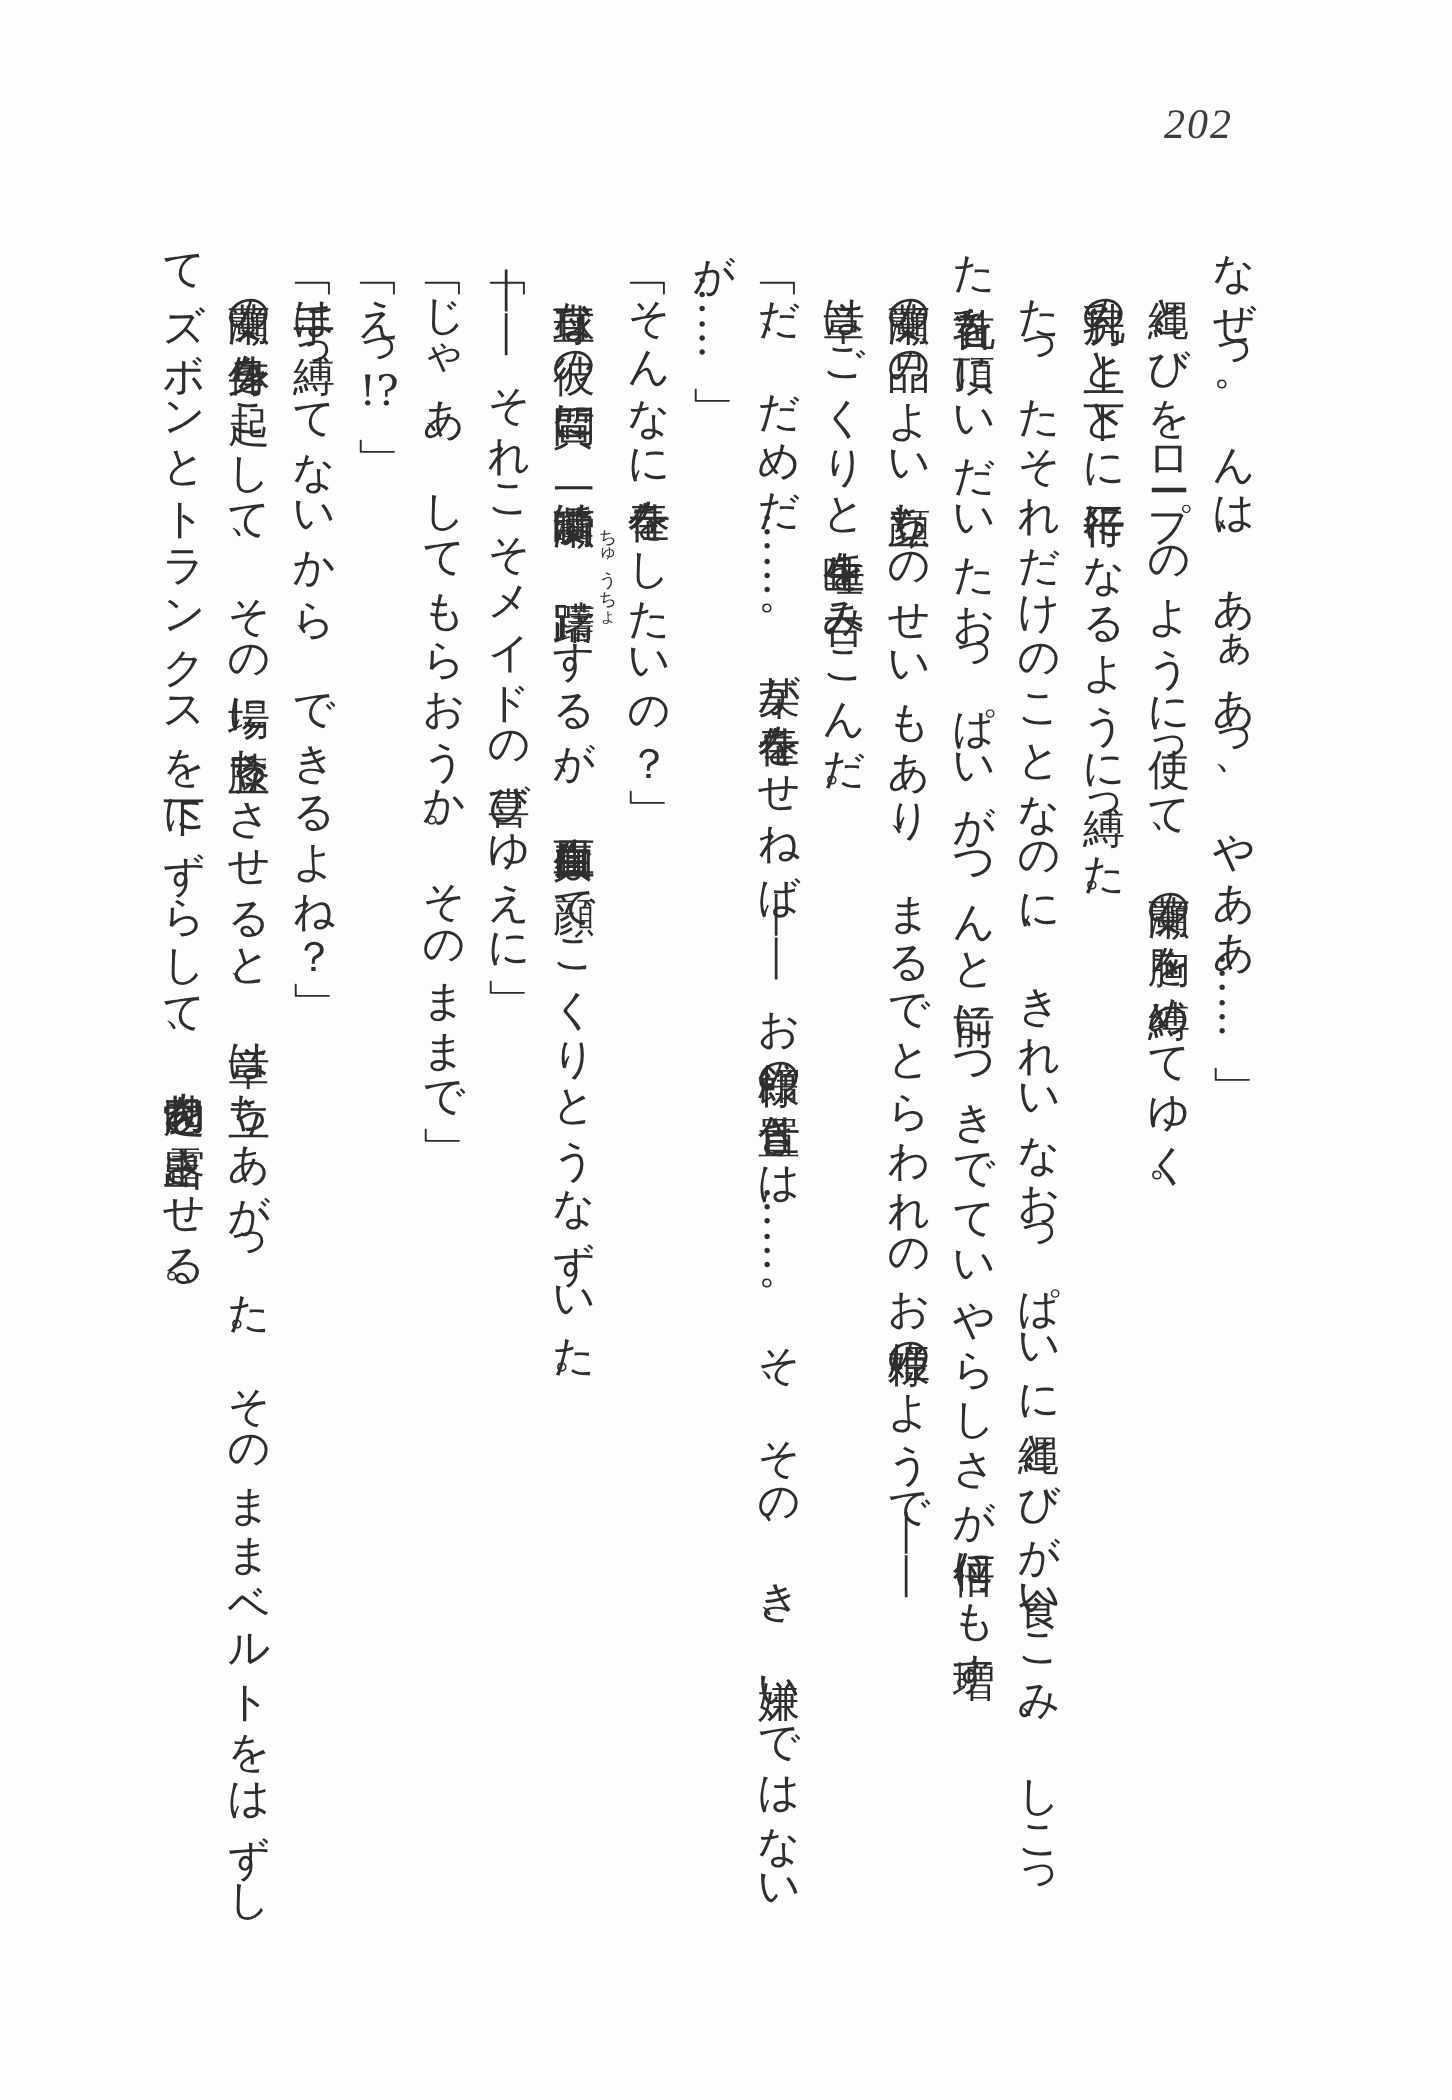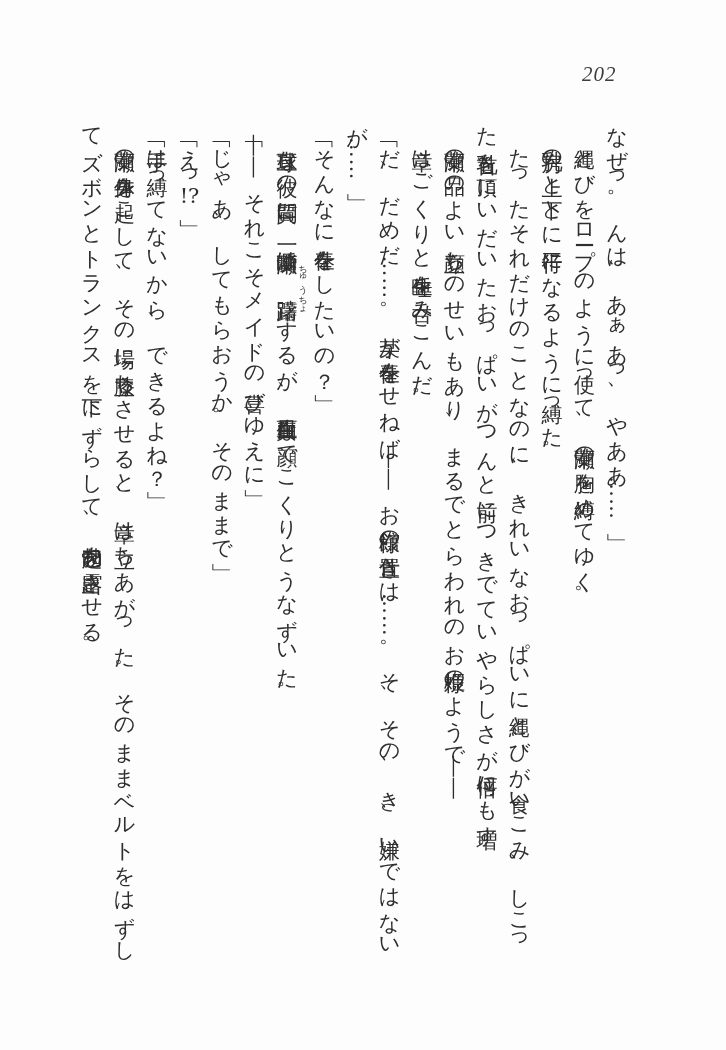--- a/index.html
+++ b/index.html
@@ -14,21 +14,21 @@
   }
   .page {
     position: relative;
     width: 726px;
     height: 1050px;
     background: #fdfdfd;
     font-family: "DejaVu Serif", "Liberation Serif", serif;
   }
   .page-number {
     position: absolute;
-    top: 62px;
+    top: 50px;
     left: 582px;
     font-size: 21px;
     font-style: italic;
     letter-spacing: 1px;
     color: #3d3d3d;
     font-family: "Liberation Serif", "DejaVu Serif", serif;
   }
   .text-block {
     position: absolute;
     top: 112px;

